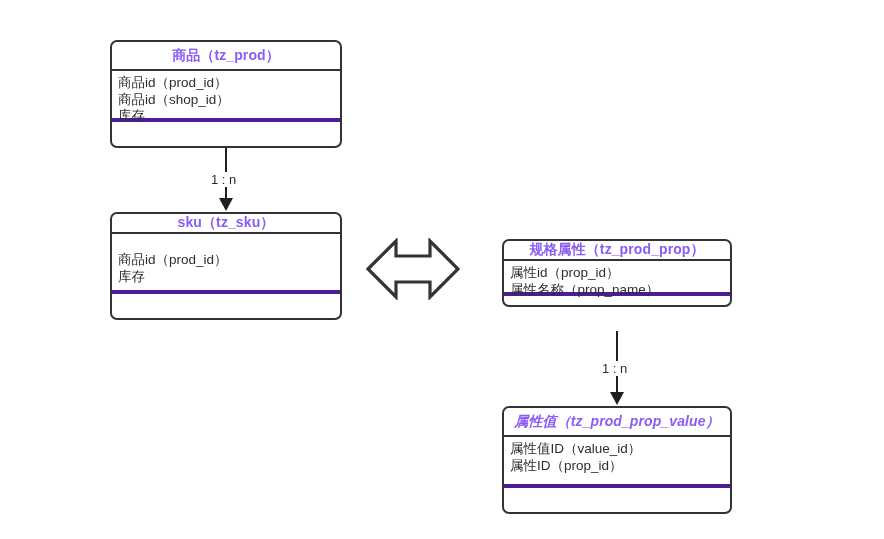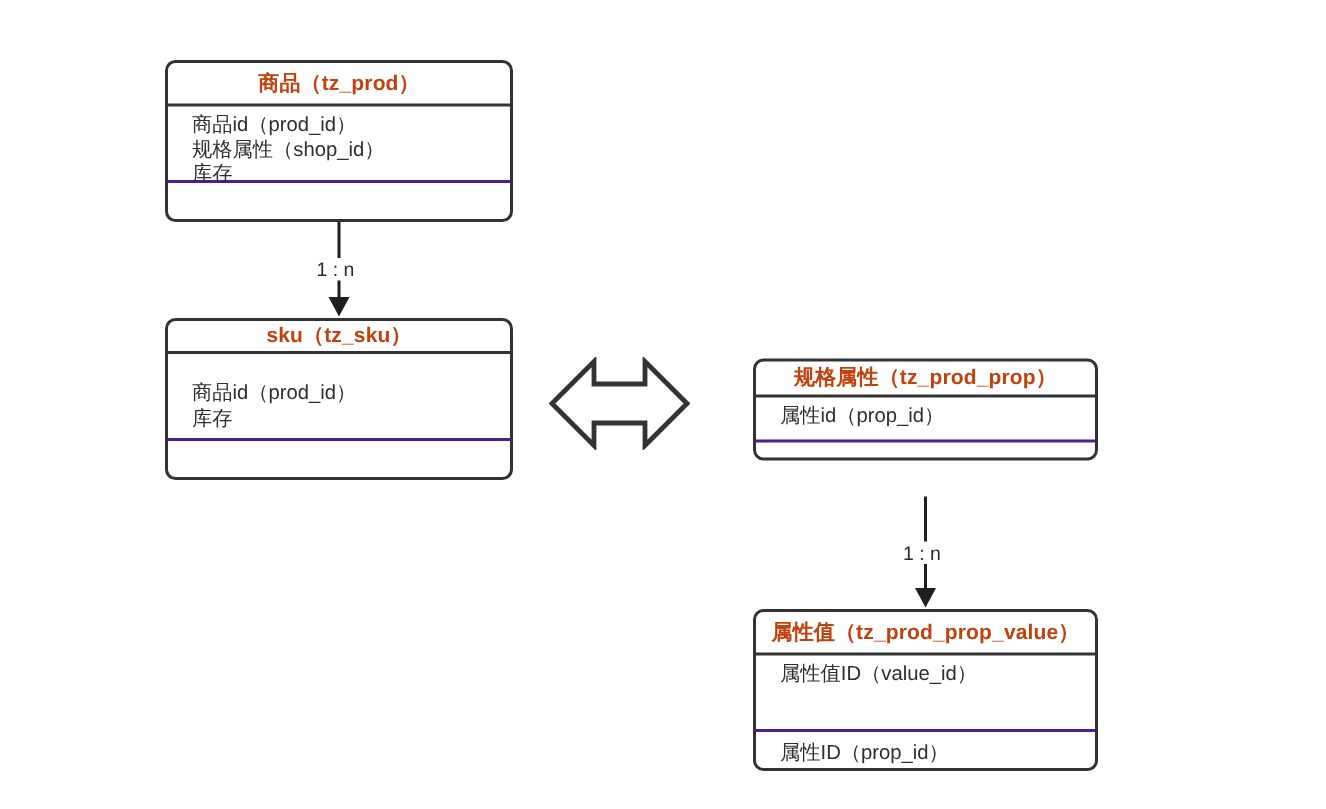--- a/index.html
+++ b/index.html
@@ -35,33 +35,33 @@
     flex-direction: column;
     overflow: hidden;
     z-index: 3;
   }
 
   .entity-header {
     box-sizing: border-box;
     text-align: center;
     font-weight: bold;
     font-size: 14px;
-    color: #c2410c;
+    color: #8b5cf6;
     letter-spacing: 0.1px;
     border-bottom: 2px solid #333333;
     display: flex;
     align-items: center;
     justify-content: center;
     white-space: nowrap;
   }
 
   .entity-attrs {
     box-sizing: border-box;
-    border-bottom: 2px solid #4c1d95;
-    padding: 4px 0 5px 16px;
+    border-bottom: 4px solid #4c1d95;
+    padding: 4px 0 5px 6px;
     display: flex;
     flex-direction: column;
     justify-content: flex-start;
   }
 
   .attr-row {
     font-size: 13.5px;
     line-height: 16.5px;
     color: #2e2e2e;
     white-space: nowrap;
@@ -80,22 +80,22 @@
 
   #ent-sku        { left: 110px; top: 212px; width: 232px; height: 108px; gap: 14px; }
   #ent-sku .entity-header  { height: 29px; }
   #ent-sku .entity-attrs   { height: 51px; }
 
   #ent-prop       { left: 502px; top: 239px; width: 230px; height: 68px; }
   #ent-prop .entity-header { height: 29px; }
   #ent-prop .entity-attrs  { height: 35px; }
 
   #ent-prop-value { left: 502px; top: 406px; width: 230px; height: 108px; }
-  #ent-prop-value .entity-header { height: 29px; }
-  #ent-prop-value .entity-attrs  { height: 51px; gap: 36px; }
+  #ent-prop-value .entity-header { height: 29px; font-style: italic; }
+  #ent-prop-value .entity-attrs  { height: 51px; }
 
   
   .connector {
     position: absolute;
     z-index: 2;
   }
   .conn-line {
     position: absolute;
     width: 2px;
     background: #1f1f1f;
@@ -139,39 +139,40 @@
 </style>
 </head>
 <body>
 
 <div id="canvas">
 
   <div class="entity" id="ent-prod">
     <div class="entity-header">商品（tz_prod）</div>
     <div class="entity-attrs">
       <div class="attr-row">商品id（prod_id）</div>
-      <div class="attr-row">规格属性（shop_id）</div>
+      <div class="attr-row">商品id（shop_id）</div>
       <div class="attr-row">库存</div>
     </div>
     <div class="entity-footer"></div>
   </div>
 
   <div class="entity" id="ent-sku">
     <div class="entity-header">sku（tz_sku）</div>
     <div class="entity-attrs">
       <div class="attr-row">商品id（prod_id）</div>
       <div class="attr-row">库存</div>
     </div>
     <div class="entity-footer"></div>
   </div>
 
   <div class="entity" id="ent-prop">
     <div class="entity-header">规格属性（tz_prod_prop）</div>
     <div class="entity-attrs">
       <div class="attr-row">属性id（prop_id）</div>
+      <div class="attr-row">属性名称（prop_name）</div>
     </div>
     <div class="entity-footer"></div>
   </div>
 
   <div class="entity" id="ent-prop-value">
     <div class="entity-header">属性值（tz_prod_prop_value）</div>
     <div class="entity-attrs">
       <div class="attr-row">属性值ID（value_id）</div>
       <div class="attr-row">属性ID（prop_id）</div>
     </div>

